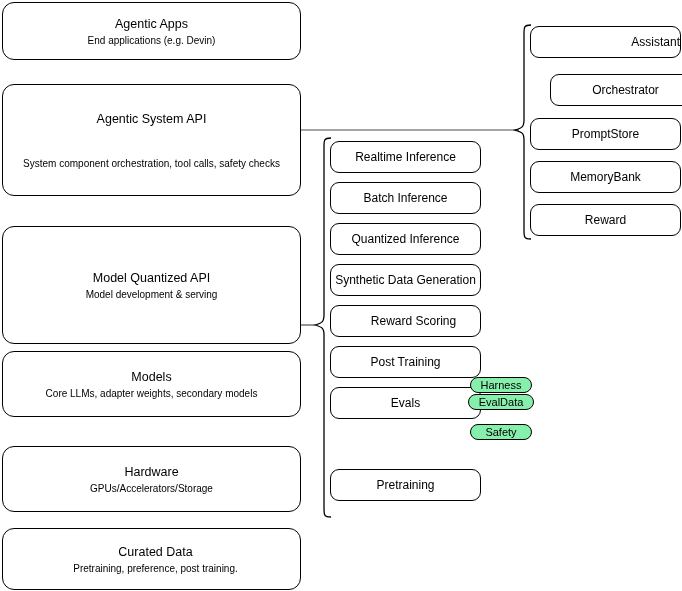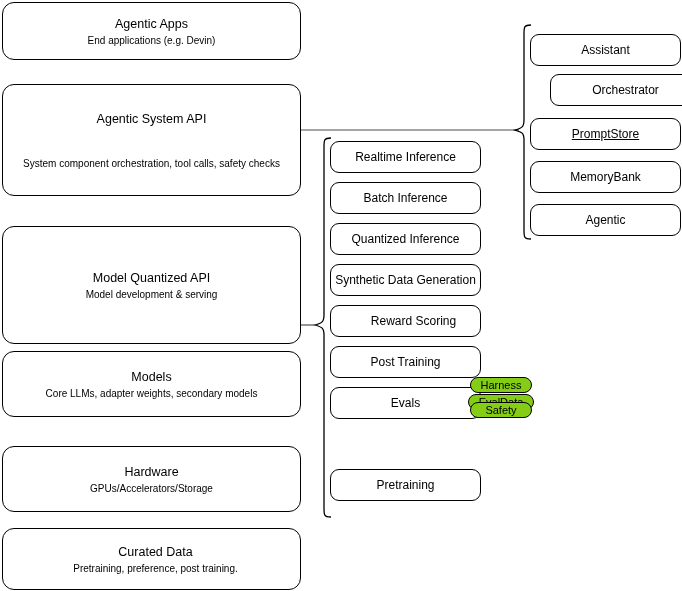--- a/index.html
+++ b/index.html
@@ -72,21 +72,21 @@
     border-radius: 9px;
     z-index: 6;
   }
   .cmp .ttl { font-size: 12px; }
 
   
   .pill {
     position: absolute;
     border: 1.3px solid #000;
     border-radius: 999px;
-    background: #84cc16;
+    background: #86efac;
     display: flex;
     align-items: center;
     justify-content: center;
     font-size: 11px;
     line-height: 12px;
     white-space: nowrap;
     z-index: 20;
     height: 16px;
   }
 
@@ -188,31 +188,31 @@
   </div>
   <div class="rbox svc" style="top:387px;">
     <div class="ttl">Evals</div>
   </div>
   <div class="rbox svc" style="top:469px;">
     <div class="ttl">Pretraining</div>
   </div>
 
   <div class="pill" style="left:470px; top:377px; width:62px;">Harness</div>
   <div class="pill" style="left:468px; top:394px; width:66px;">EvalData</div>
-  <div class="pill" style="left:470px; top:402px; width:62px;">Safety</div>
-
-  <div class="rbox cmp" style="top:34px;">
+  <div class="pill" style="left:470px; top:424px; width:62px;">Safety</div>
+
+  <div class="rbox cmp" style="top:26px;align-items:flex-end;">
     <div class="ttl">Assistant</div>
   </div>
   <div class="rbox cmp" style="top:74px;margin-left:20px;">
     <div class="ttl">Orchestrator</div>
   </div>
-  <div class="rbox cmp" style="top:118px;text-decoration:underline;">
+  <div class="rbox cmp" style="top:118px;">
     <div class="ttl">PromptStore</div>
   </div>
   <div class="rbox cmp" style="top:161px;">
     <div class="ttl">MemoryBank</div>
   </div>
   <div class="rbox cmp" style="top:204px;">
-    <div class="ttl">Agentic</div>
+    <div class="ttl">Reward</div>
   </div>
 
 </div>
 
 </body></html>

